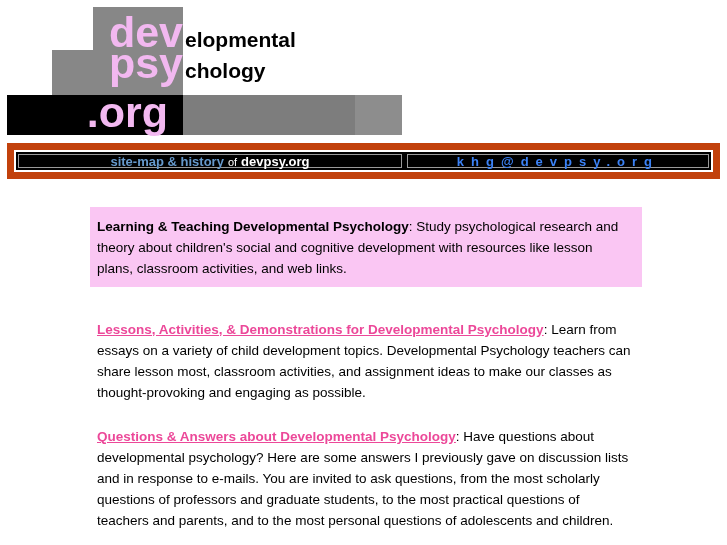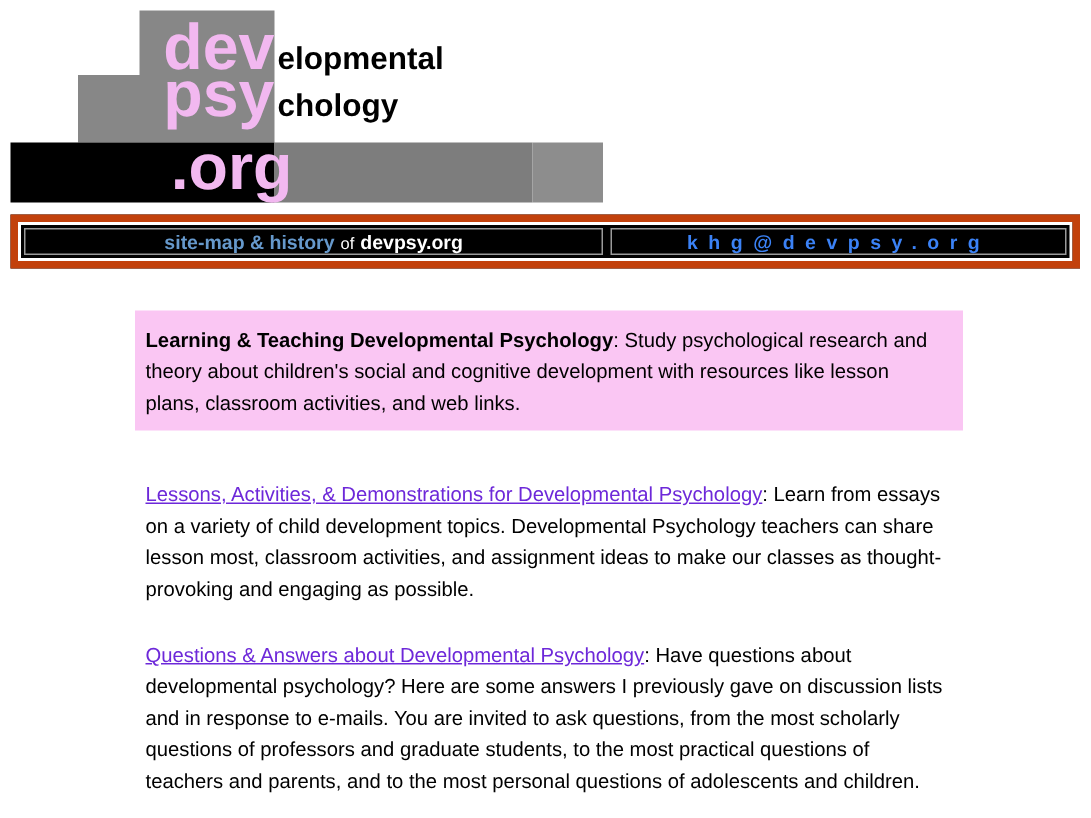--- a/index.html
+++ b/index.html
@@ -22,29 +22,29 @@
 
   .logo-line {
     position: absolute; left: 0;
     display: flex; align-items: baseline;
     white-space: pre; line-height: 1; font-weight: bold;
   }
   .logo-big   { font-size: 43px; color: #f2b8f0; width: 183px; text-align: right; letter-spacing: 0; }
   .logo-small { font-size: 21px; color: #000000; padding-left: 2px; }
   .line-1 { top: 11px; }
   .line-2 { top: 42px; }
-  .line-3 { top: 91px; padding-left: 27px; }
+  .line-3 { top: 91px; }
   .line-3 .logo-big { width: 176px; padding-right: 8px; box-sizing: border-box; }
 
   
   .navbar {
     position: absolute; left: 7px; top: 143px;
     width: 713px; height: 36px; box-sizing: border-box;
     background: #000000;
-    border: 5px solid #c2410c;
+    border: 7px solid #c2410c;
     box-shadow: inset 0 0 0 2px #ffffff;
     padding: 4px; display: flex; gap: 5px;
   }
   .nav-cell {
     border: 1px solid #9a9a9a; background: #000000;
     display: flex; align-items: center; justify-content: center;
     color: #ffffff; font-size: 13px; font-weight: bold;
   }
   .nav-left  { flex: 56 0 0; }
   .nav-right { flex: 44 0 0; }
@@ -59,21 +59,21 @@
   }
   .intro-box {
     background: #fac6f3;
     box-sizing: border-box; width: 552px;
     padding: 9px 14px 8px 7px;
     margin-bottom: 32px;
   }
   .intro-heading { font-weight: bold; }
   p.section { margin: 0 8px 23px 7px; }
   .section-link {
-    color: #6d28d9; font-weight: normal;
+    color: #ec4899; font-weight: bold;
     text-decoration: underline; cursor: pointer;
   }
 </style>
 </head>
 <body>
 
 <div class="logo">
   <div class="blk blk-top"></div>
   <div class="blk blk-mid"></div>
   <div class="blk blk-black"></div>

